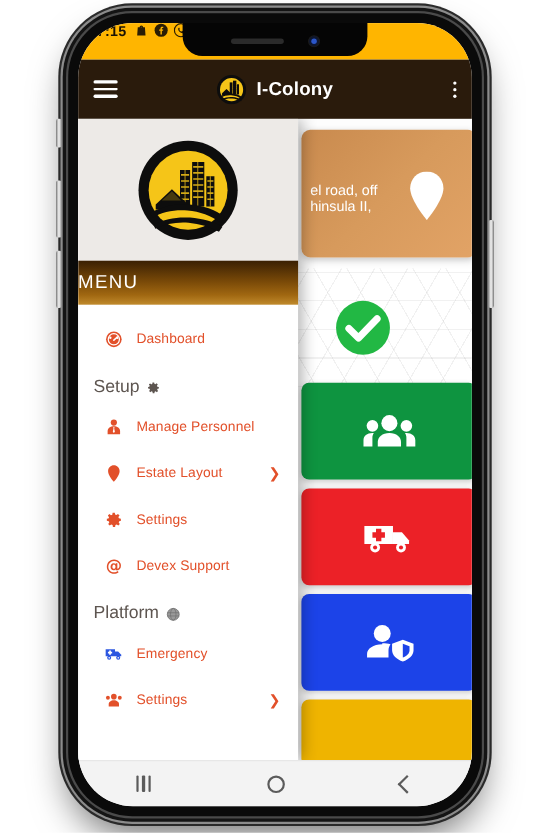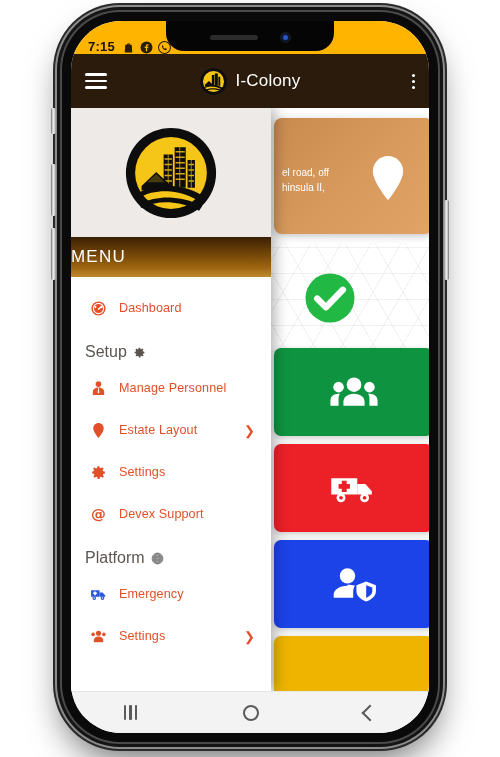--- a/index.html
+++ b/index.html
@@ -45,21 +45,21 @@
     border-radius: 50px;
     overflow: hidden;
     background: #ffffff;
   }
 
   
   .statusbar {
     position: relative;
     height: 33px;
     background: #FFB500;
-    display: flex; align-items: flex-end;
+    display: flex; align-items: flex-start;
     padding-left: 17px;
     z-index: 3;
   }
   .clock { font-size: 13px; font-weight: 700; color: #1a1204; letter-spacing: .2px; }
   .sb-icons { display: flex; align-items: center; gap: 5px; margin-left: 7px; }
   .sb-icon { width: 13px; height: 13px; display: block; }
 
   
   .notch {
     position: absolute; left: 50%; top: 0; transform: translateX(-50%);
@@ -88,20 +88,21 @@
     padding: 0 14px;
     position: relative;
     z-index: 2;
   }
   .hamburger { width: 22px; display: flex; flex-direction: column; gap: 4px; cursor: pointer; }
   .hamburger i { display: block; height: 2.5px; background: #fff; border-radius: 2px; }
   .appbar-center {
     position: absolute; left: 0; right: 0;
     display: flex; align-items: center; justify-content: center; gap: 9px;
     pointer-events: none;
+    font-weight: bold;
   }
   .appbar-title { color: #ffffff; font-size: 17px; letter-spacing: .2px; }
   .kebab { margin-left: auto; display: flex; flex-direction: column; gap: 3px; cursor: pointer; z-index: 3; }
   .kebab i { width: 3px; height: 3px; border-radius: 50%; background: #fff; display: block; }
 
   
   .content { position: relative; height: 583px; background: #ffffff; overflow: hidden; }
 
   
   .page {
@@ -116,21 +117,21 @@
     background-image:
       repeating-linear-gradient(60deg, rgba(0,0,0,.055) 0 1px, transparent 1px 26px),
       repeating-linear-gradient(-60deg, rgba(0,0,0,.055) 0 1px, transparent 1px 26px),
       repeating-linear-gradient(0deg, rgba(0,0,0,.055) 0 1px, transparent 1px 26px);
   }
   .addr-card {
     position: absolute; left: 203px; top: 10px; right: -4px; height: 116px;
     background: linear-gradient(135deg,#c98a4e 0%,#d79a5c 50%,#e2a366 100%);
     border-radius: 8px;
     box-shadow: 0 2px 7px rgba(0,0,0,.22);
-    color: #fff; font-size: 10px; line-height: 15px;
+    color: #fff; font-size: 13px; line-height: 15px;
     padding: 47px 10px 0 8px;
     overflow: hidden;
   }
   .addr-pin {
     position: absolute; right: 28px; top: 38px; width: 34px; height: 44px;
   }
   .check-wrap {
     position: absolute; left: 203px; top: 150px; width: 200px; height: 80px;
     display: flex; align-items: center; justify-content: flex-start; padding-left: 28px;
   }
@@ -163,21 +164,21 @@
   .menu-bar {
     height: 40px;
     background: linear-gradient(to bottom,#3a2003 0%,#7a4a08 48%,#a06711 78%,#c08a2c 100%);
     display: flex; align-items: center; 
   }
   .menu-bar span { color: #ffffff; font-size: 17px; letter-spacing: 1.2px; }
 
   .menu-list { flex: 1; overflow: hidden; padding-top: 10px; }
   .m-item {
     display: flex; align-items: center;
-    padding: 0 15px;
+    padding: 0 20px;
     height: 42px;
     cursor: pointer;
     position: relative;
   }
   .m-ico { width: 24px; flex: 0 0 24px; display: flex; align-items: center; justify-content: center; }
   .m-ico svg { width: 17px; height: 17px; display:block; }
   .m-label {
     margin-left: 9px;
     font-size: 12.6px;
     color: #E2502A;

